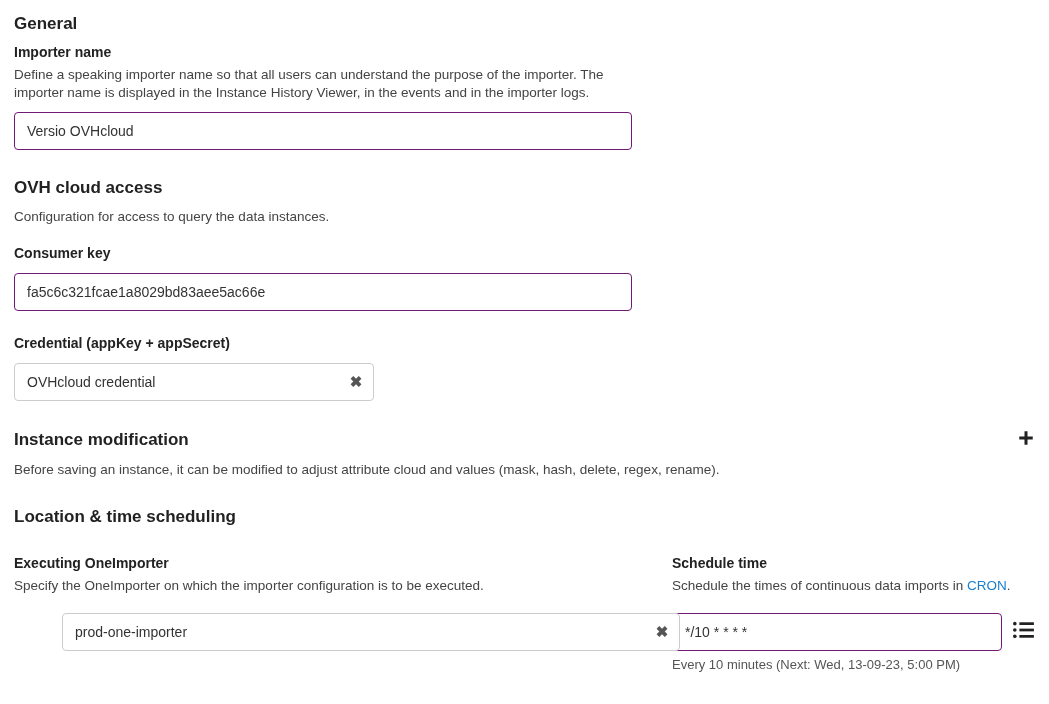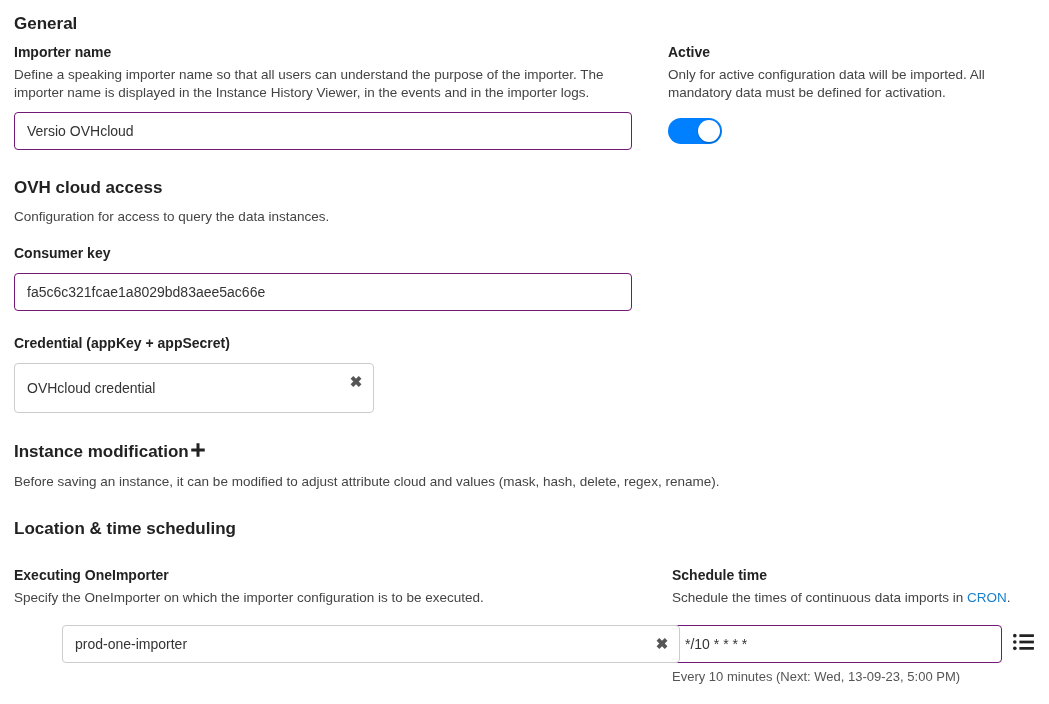--- a/index.html
+++ b/index.html
@@ -18,31 +18,31 @@
     .toggle{
       position:relative;width:54px;height:26px;border-radius:13px;background:#0080ff;cursor:pointer;
       display:inline-block;margin-top:6px;
     }
     .toggle-knob{
       position:absolute;top:2px;right:2px;width:22px;height:22px;border-radius:50%;
       background:#fff;box-shadow:0 1px 2px rgba(0,0,0,.3);
     }
     .section{margin-bottom:28px;}
     .clearable-box{
-      position:relative;width:360px;height:50px;
+      position:relative;width:360px;height:38px;
     }
     .clearable-box input{
       width:100%;height:100%;border:1px solid #ccc;border-radius:4px;padding:0 34px 0 12px;
       font-size:14px;color:#333;background:#fff;
     }
     .clear-x{
       position:absolute;right:0;top:0;width:36px;height:38px;display:flex;align-items:center;justify-content:center;
       cursor:pointer;font-size:15px;color:#555;font-weight:700;
     }
-    .inst-mod-row{display:flex;align-items:center;justify-content:flex-start;margin-bottom:10px;}
+    .inst-mod-row{display:flex;align-items:center;justify-content:space-between;margin-bottom:10px;}
     .plus-icon svg{width:18px;height:18px;}
     .loc-row{display:flex;gap:40px;}
     .loc-left{flex:0 0 618px;}
     .loc-right{flex:1;}
     .exec-box{position:relative;width:100%;height:38px;margin-left:48px;}
     .exec-box input{
       width:100%;height:100%;border:1px solid #ccc;border-radius:4px;padding:0 34px 0 12px;
       font-size:14px;color:#333;background:#fff;
     }
     .sched-wrap{display:flex;align-items:center;gap:10px;}
@@ -58,27 +58,20 @@
 <div class="section">
   <div class="section-heading">General</div>
 
   <div class="two-col">
     <div class="col-left">
       <div class="field-label">Importer name</div>
       <div class="field-help">Define a speaking importer name so that all users can understand the purpose of the importer. The importer name is displayed in the Instance History Viewer, in the events and in the importer logs.</div>
       <input type="text" class="text-input" value="Versio OVHcloud" style="">
     </div>
 
-    <div class="col-right">
-      <div class="field-label">Active</div>
-      <div class="field-help">Only for active configuration data will be imported. All mandatory data must be defined for activation.</div>
-      <div class="toggle">
-        <div class="toggle-knob"></div>
-      </div>
-    </div>
   </div>
 </div>
 
 <div class="section">
   <div class="section-heading">OVH cloud access</div>
   <div class="section-desc">Configuration for access to query the data instances.</div>
 
   <div style="max-width:618px;margin-bottom:24px;">
     <div class="field-label">Consumer key</div>
     <div style="height:6px;"></div>

